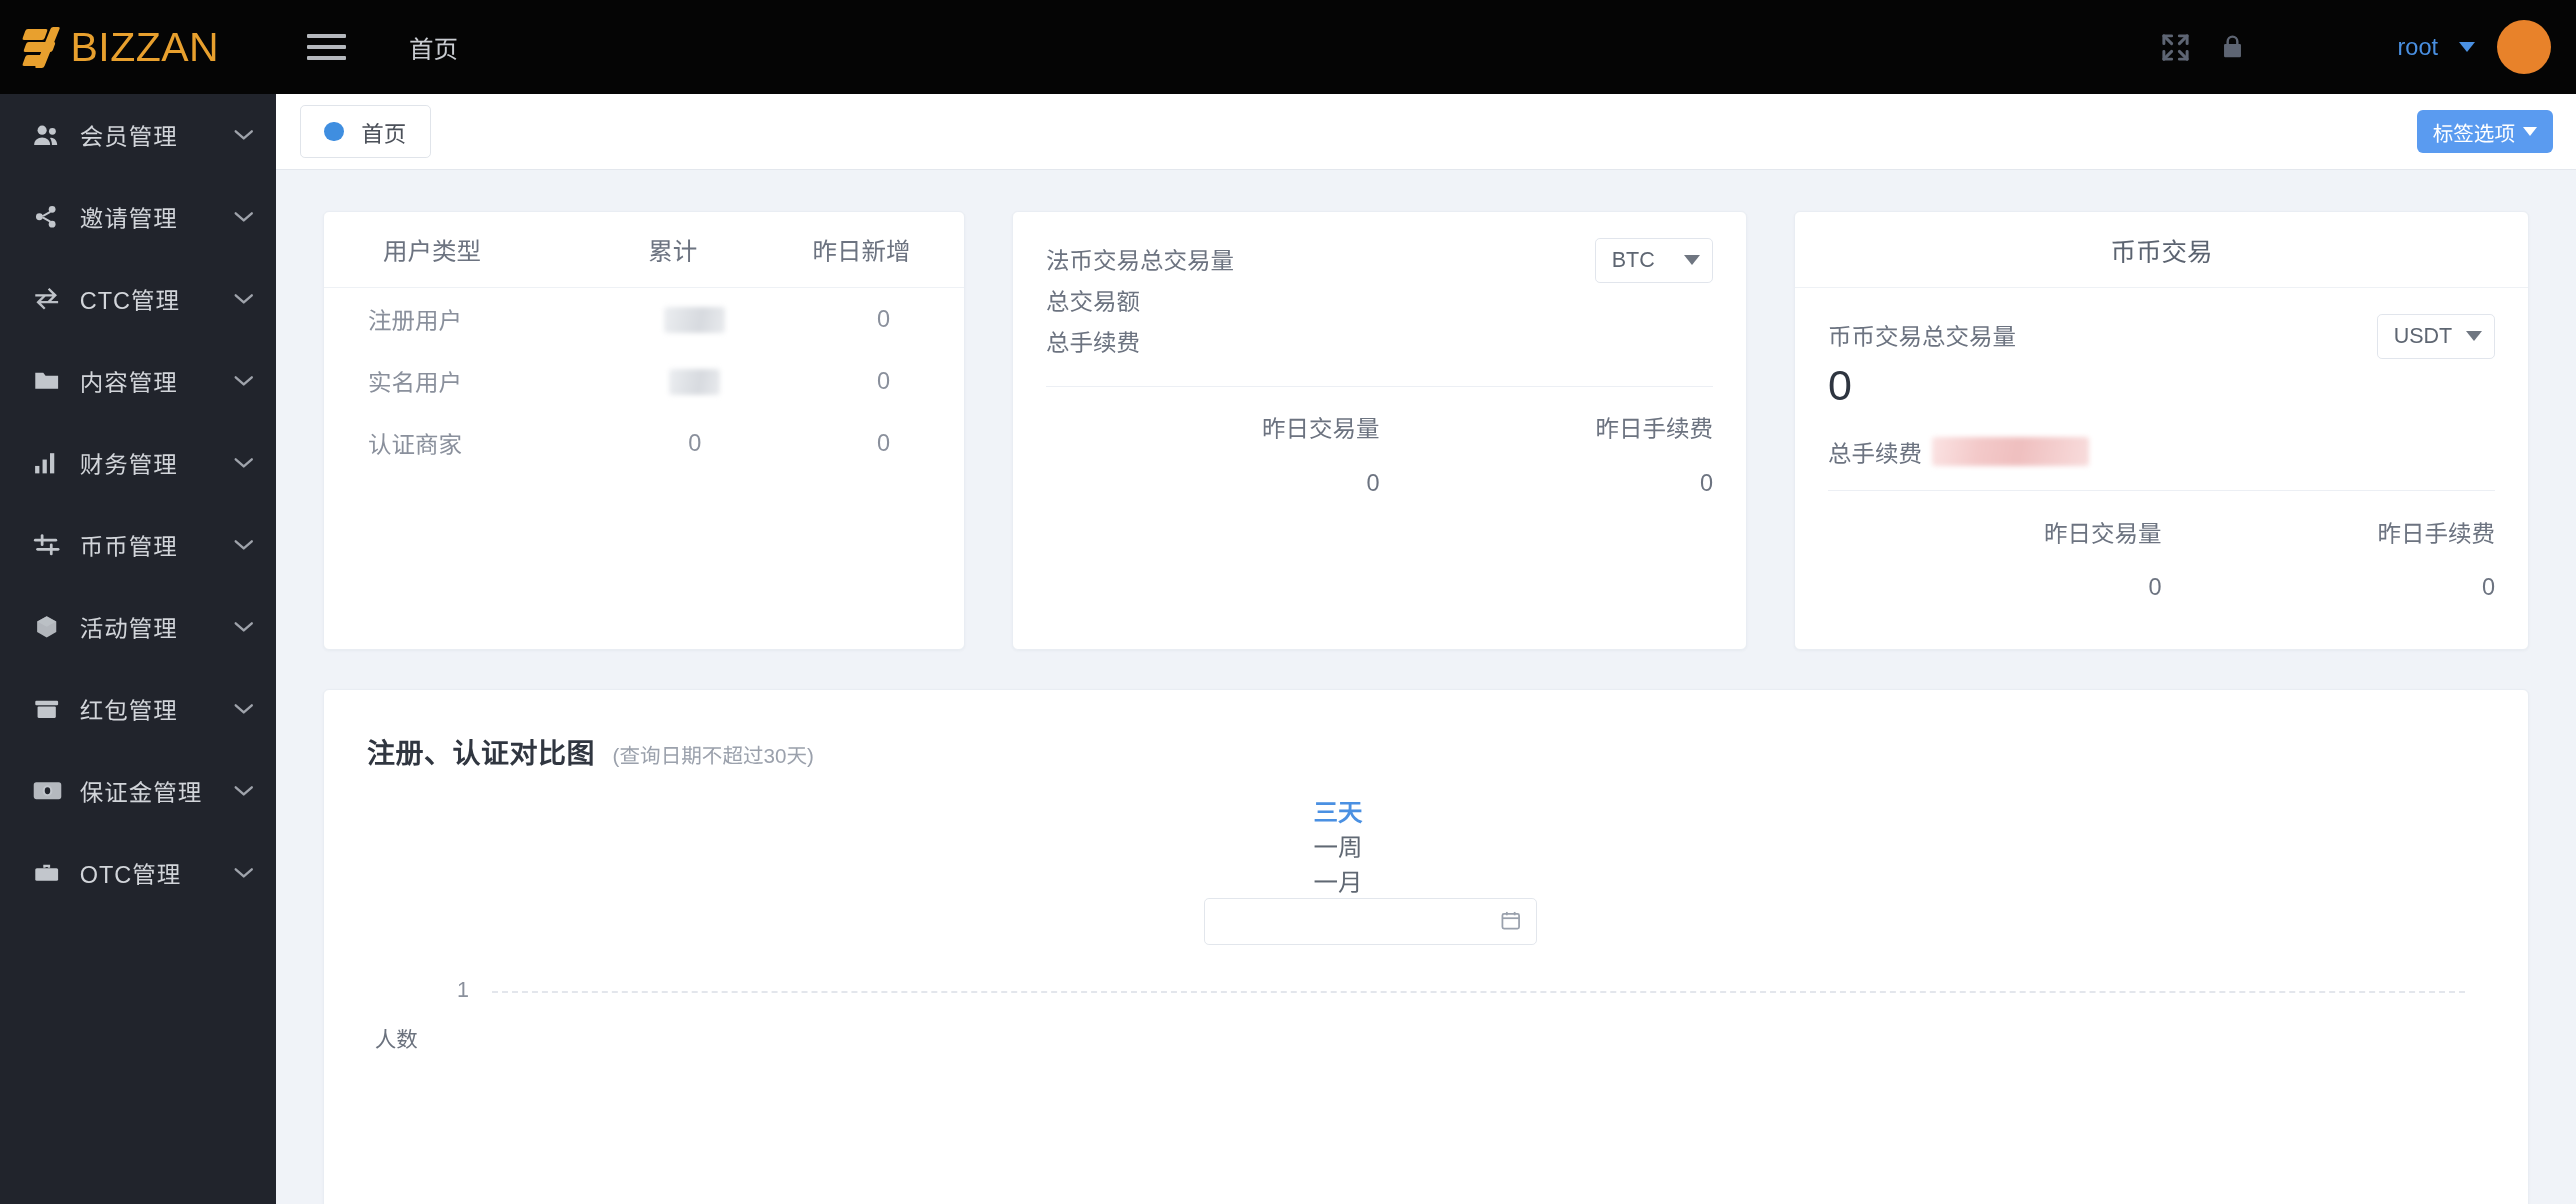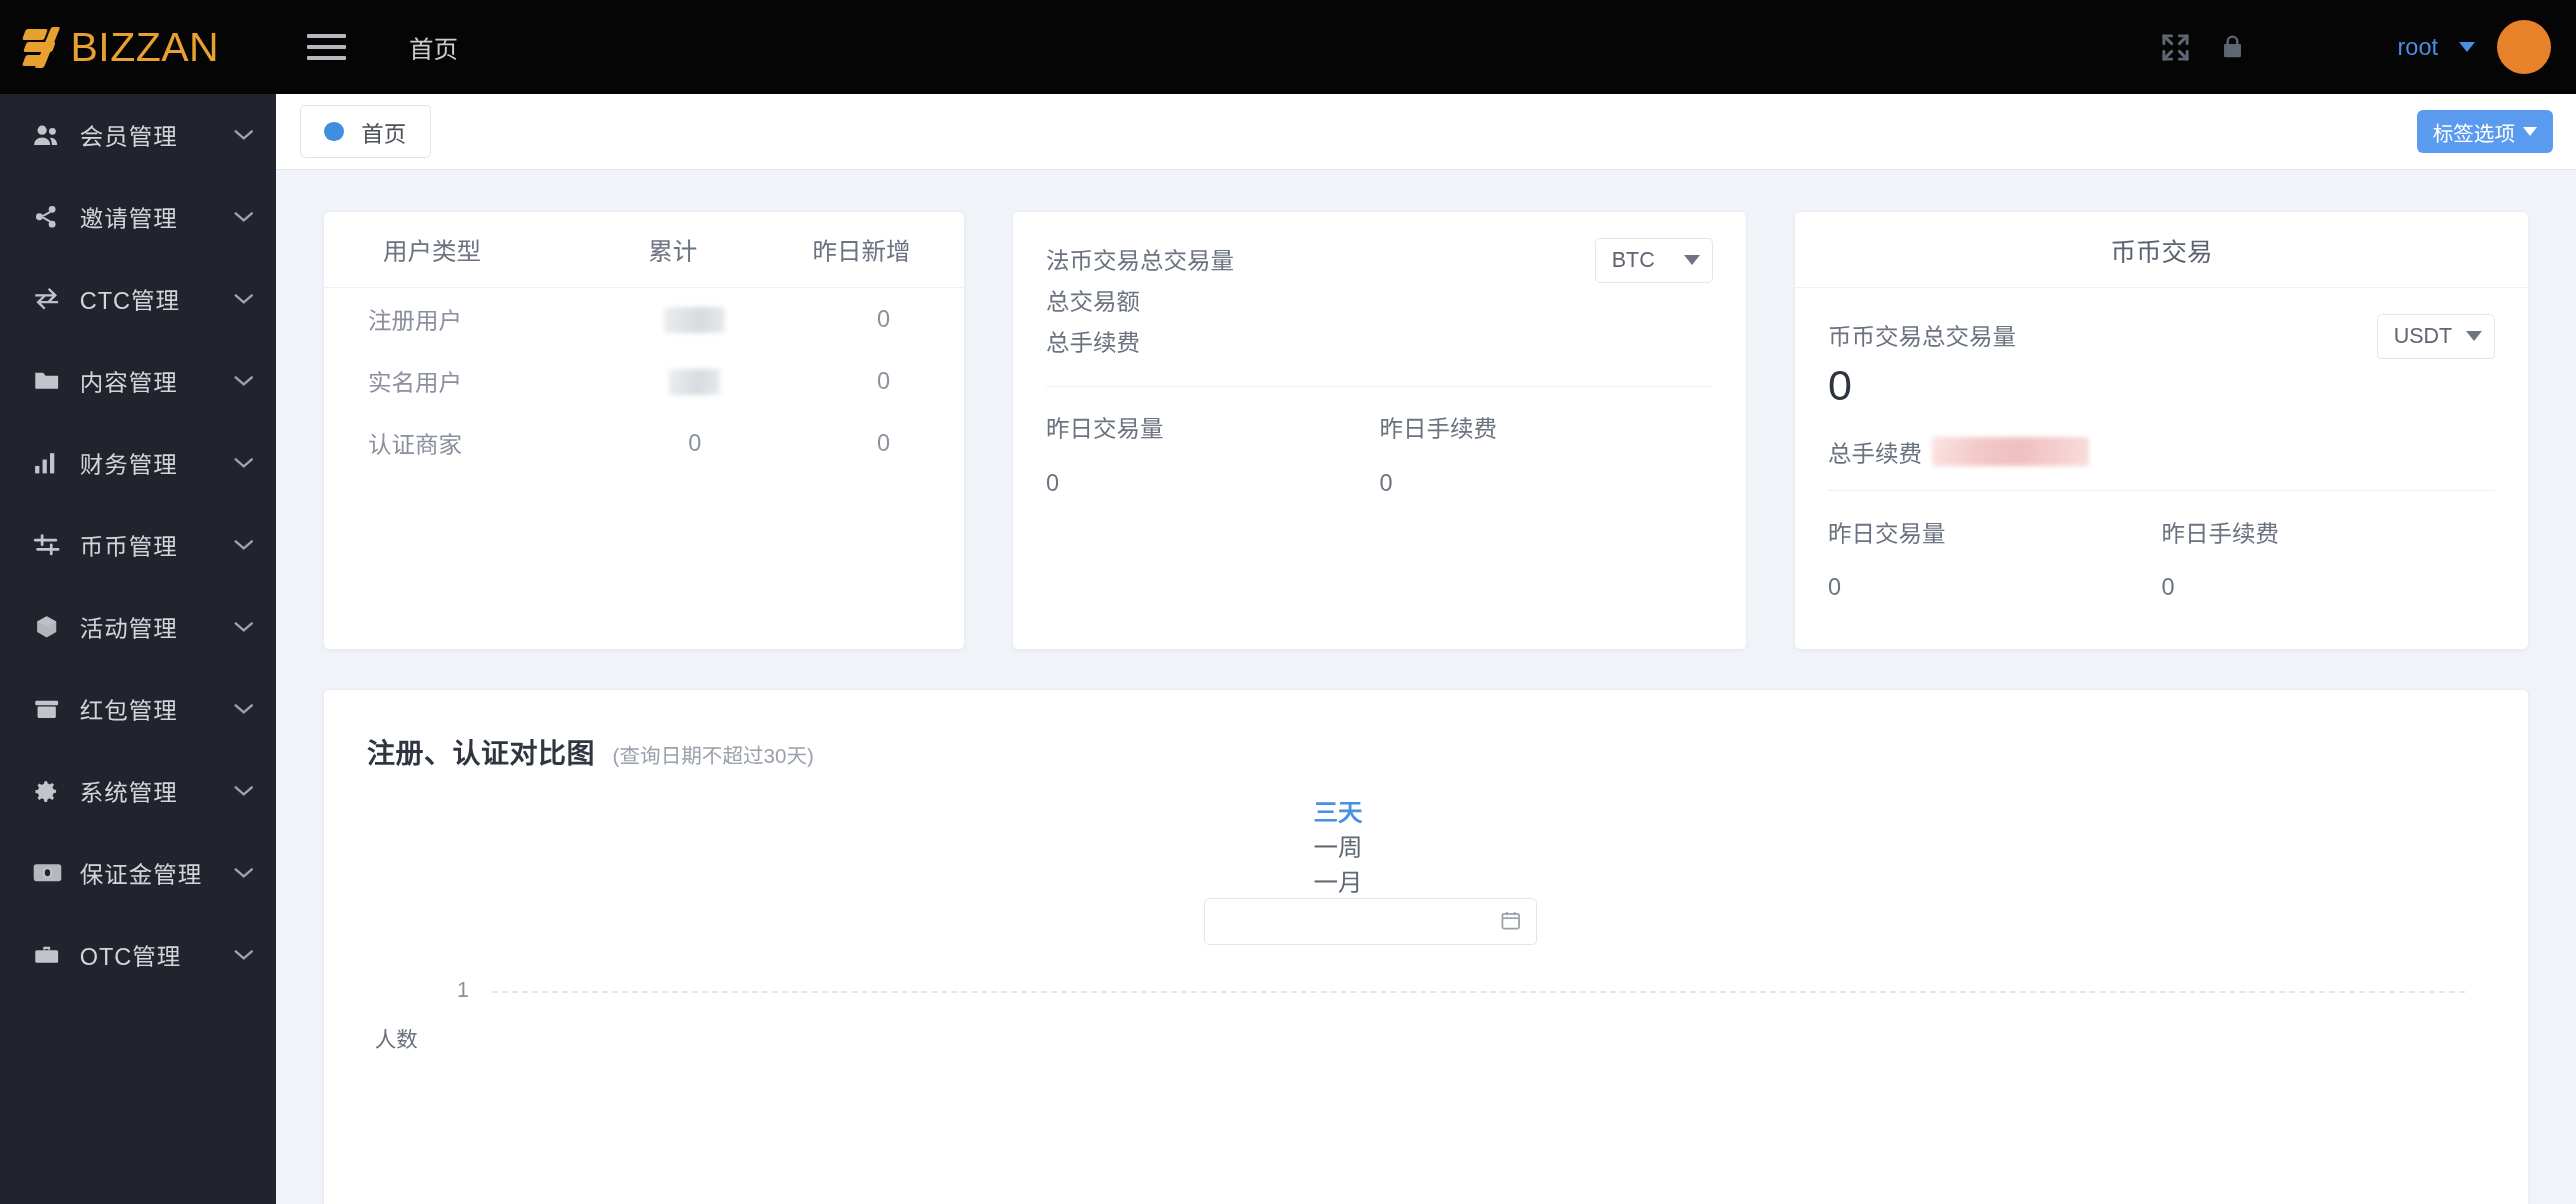--- a/index.html
+++ b/index.html
@@ -234,21 +234,21 @@
     border-left: 8.8px solid transparent;
     border-right: 8.8px solid transparent;
     border-top: 10.8px solid #6f7681;
   }
   .big-zero { font-size: 43px; color: #2e3540; line-height: 55px; font-weight: 400; }
   .fee-line { font-size: 23.5px; color: #6c7380; display: flex; align-items: center; gap: 9.8px; }
   .divider { height: 1px; background: #eceff4; margin: 21.5px 0 0 0; }
   .two-col {
     display: flex; margin-top: 23.5px;
   }
-  .two-col > div { flex: 1; text-align: left; }
+  .two-col > div { flex: 1; text-align: right; }
   .tc-label { font-size: 23.5px; color: #6c7380; }
   .tc-value { font-size: 23.5px; color: #6c7380; margin-top: 25.5px; }
 
   
   .chart-panel {
     margin-top: 39px;
     background: #ffffff;
     border: 1px solid #e9edf3;
     border-radius: 5.9px;
     box-shadow: 0 1px 2.9px rgba(30,40,60,0.045);
@@ -456,33 +456,20 @@
       </svg>
     </span>
     <span class="nav-label">红包管理</span>
     <span class="nav-chev">
       <svg width="21.5" height="13.7" viewBox="0 0 24 14" fill="none" stroke="currentColor" stroke-width="2.6" stroke-linecap="round" stroke-linejoin="round">
           <polyline points="3 3 12 11 21 3"></polyline>
         </svg>
     </span>
   </div>
 
-  <div class="nav-item">
-    <span class="nav-ico">
-      <svg width="26.4" height="26.4" viewBox="0 0 24 24" fill="currentColor">
-        <path d="M12 8.4A3.6 3.6 0 1 0 12 15.6 3.6 3.6 0 0 0 12 8.4zm9 4.8v-2.4l-2.5-.5a6.9 6.9 0 0 0-.8-2l1.4-2.1-1.7-1.7-2.1 1.4a6.9 6.9 0 0 0-2-.8L12.8 3h-2.4l-.5 2.5a6.9 6.9 0 0 0-2 .8L5.8 4.9 4.1 6.6l1.4 2.1a6.9 6.9 0 0 0-.8 2L2.2 11.2v2.4l2.5.5c.2.7.4 1.4.8 2l-1.4 2.1 1.7 1.7 2.1-1.4c.6.4 1.3.6 2 .8l.5 2.5h2.4l.5-2.5c.7-.2 1.4-.4 2-.8l2.1 1.4 1.7-1.7-1.4-2.1c.4-.6.6-1.3.8-2z"></path>
-      </svg>
-    </span>
-    <span class="nav-label">系统管理</span>
-    <span class="nav-chev">
-      <svg width="21.5" height="13.7" viewBox="0 0 24 14" fill="none" stroke="currentColor" stroke-width="2.6" stroke-linecap="round" stroke-linejoin="round">
-          <polyline points="3 3 12 11 21 3"></polyline>
-        </svg>
-    </span>
-  </div>
 
   <div class="nav-item">
     <span class="nav-ico">
       <svg width="29" height="21.5" viewBox="0 0 26 18" fill="none" stroke="currentColor" stroke-width="1.9">
         <rect x="1.6" y="2.4" width="22.8" height="13.2" rx="1.4" fill="currentColor" opacity="0.92"></rect>
         <ellipse cx="13" cy="9" rx="3.4" ry="4" fill="#21242c"></ellipse>
       </svg>
     </span>
     <span class="nav-label">保证金管理</span>
     <span class="nav-chev">

